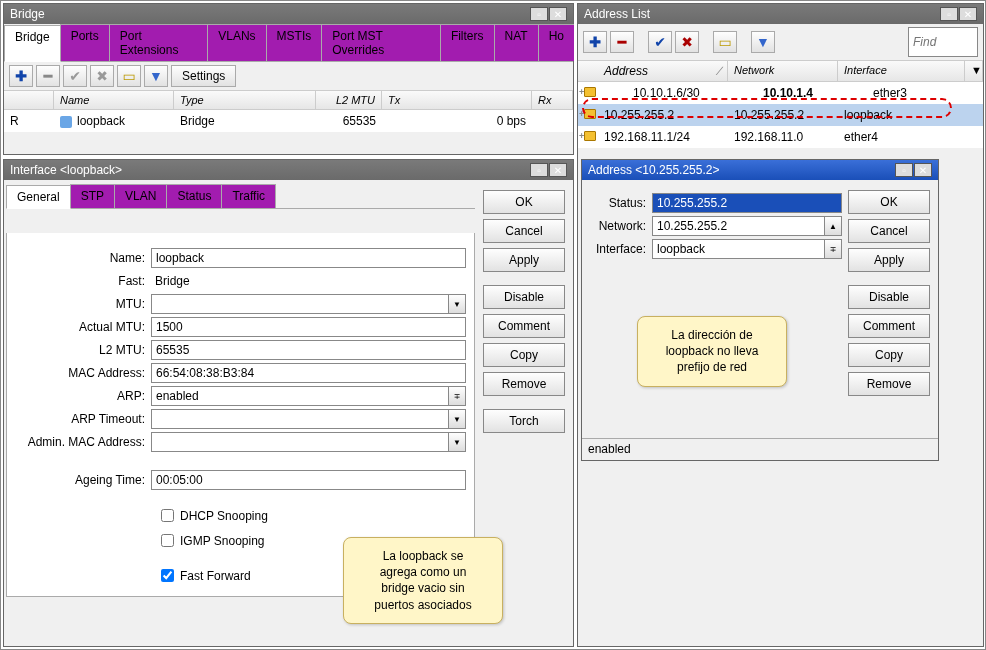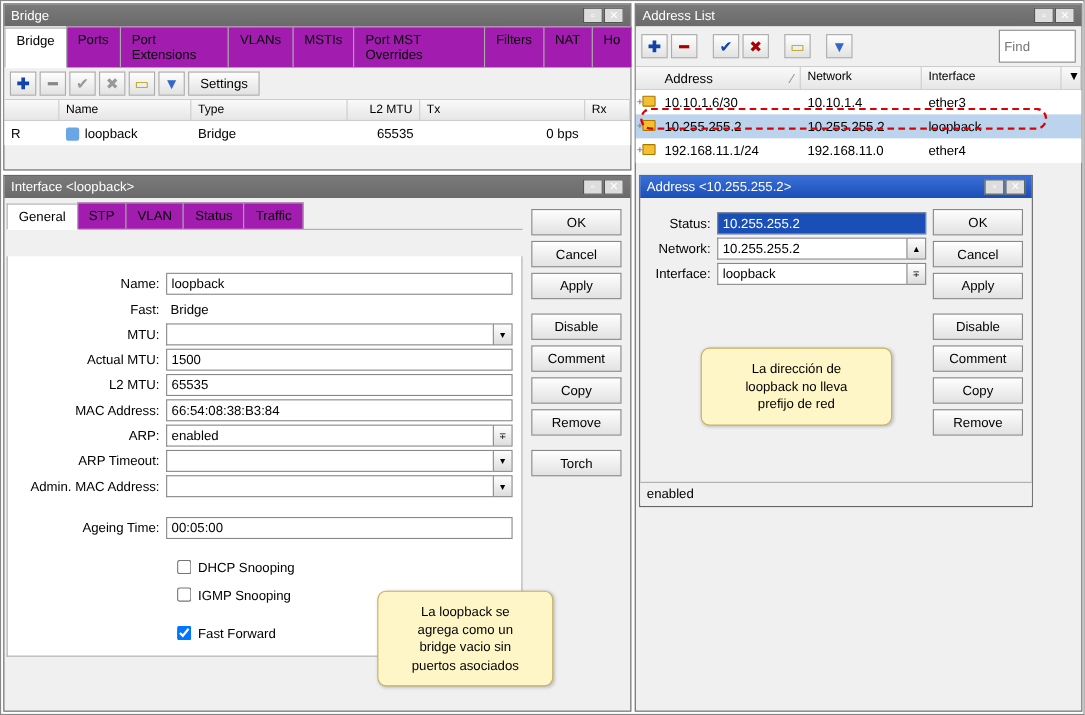--- a/index.html
+++ b/index.html
@@ -9,41 +9,41 @@
 .titlebar.blue { background: linear-gradient(#3a6fd8,#1a4fb8); }
 .titlebar-btns { display: flex; gap: 0; }
 .titlebar-btns span { width: 18px; height: 14px; border: 1px solid #555; background: #ddd; display: flex; align-items: center; justify-content: center; font-size: 10px; margin-left: 1px; cursor: pointer; }
 .tabs { display: flex; background: #f0f0f0; border-bottom: 1px solid #aaa; }
 .tab { padding: 4px 10px; border: 1px solid #aaa; border-bottom: none; background: #a21caf; margin-right: -1px; cursor: pointer; }
 .tab.active { background: #fff; border-bottom: 1px solid #fff; position: relative; top: 1px; }
 .toolbar { display: flex; padding: 3px 5px; gap: 3px; background: #f0f0f0; border-bottom: 1px solid #ccc; align-items: center; }
 .tbtn { width: 24px; height: 22px; border: 1px solid #aaa; background: linear-gradient(#fefefe,#e2e2e2); display: flex; align-items: center; justify-content: center; cursor: pointer; font-size: 14px; }
 .tbtn.wide { width: auto; padding: 0 10px; font-size: 12px; }
 .grid-header { display: flex; background: linear-gradient(#fafafa,#e6e6e6); border-bottom: 1px solid #ccc; }
-.grid-header > div { padding: 3px 6px; border-right: 1px solid #ccc; font-size: 11px; }
+.grid-header > div { padding: 3px 6px; border-right: 1px solid #ccc; font-size: 11px; font-style: italic; }
 .grid-row { display: flex; padding: 2px 0; background: #fff; }
 .grid-row > div { padding: 2px 6px; font-size: 12px; }
 .grid-row.sel { background: #bcd3ee; }
 .grid-body { background: #fff; min-height: 20px; }
 .form-row { display: flex; align-items: center; margin: 3px 0; }
 .form-row label { width: 140px; text-align: right; padding-right: 6px; font-size: 12px; }
 .form-row input[type=text] { flex: 1; border: 1px solid #888; padding: 2px 4px; height: 20px; background: #fff; }
 .form-row .combo { flex: 1; display: flex; }
 .form-row .combo input { flex: 1; border: 1px solid #888; border-right: none; padding: 2px 4px; height: 20px; }
 .form-row .combo span { width: 18px; height: 20px; border: 1px solid #888; background: linear-gradient(#fefefe,#ddd); display: flex; align-items: center; justify-content: center; font-size: 8px; cursor: pointer; }
 .chk { display: flex; align-items: center; margin-left: 146px; padding: 3px 0; }
 .chk input { margin-right: 6px; }
 .dlg-btn { width: 82px; height: 24px; border: 1px solid #888; background: linear-gradient(#fefefe,#e2e2e2); margin-bottom: 5px; cursor: pointer; font-size: 12px; }
 .btn-col { display: flex; flex-direction: column; padding: 10px 8px 0 0; }
 .callout { position: absolute; background: #fff6c8; border: 1px solid #c8b060; border-radius: 8px; padding: 10px 12px; text-align: center; box-shadow: 1px 1px 3px rgba(0,0,0,.2); font-size: 12px; line-height: 1.35; }
 .red-dash { border: 2px dashed #d00; border-radius: 10px; position: absolute; pointer-events: none; }
 .addr-icon { display:inline-block; width:12px; height:10px; background:#f4c030; border:1px solid #aa7700; border-radius:1px; position:relative; margin-right:4px; }
 .addr-icon::before { content:'+'; position:absolute; left:-6px; top:-1px; color:#888; font-size:9px; font-weight:bold; }
 .bridge-icon { display:inline-block; width:12px; height:12px; background:#6aa6e6; border-radius:2px; margin-right:5px; vertical-align:middle; }
-.find-input { width:70px; border:1px solid #888; padding:14px 4px; height:20px; color:#888; }
+.find-input { width:70px; border:1px solid #888; padding:14px 4px; height:20px; font-style:italic; color:#888; }
 </style>
 </head>
 <body>
 
 <div class="window" style="left:2px; top:2px; width:571px; height:152px;">
   <div class="titlebar">
     <span>Bridge</span>
     <div class="titlebar-btns">
       <span>▫</span>
       <span>✕</span>
@@ -215,22 +215,22 @@
   <div class="grid-header">
     <div style="width:20px;border-right:none;"></div>
     <div style="width:130px;"><span>Address</span><span style="float:right;color:#888;">∕</span></div>
     <div style="width:110px;">Network</div>
     <div style="flex:1;">Interface</div>
     <div style="width:18px;">▼</div>
   </div>
   <div class="grid-body" style="position:relative;">
     <div class="grid-row">
       <div style="width:20px;"><span class="addr-icon"></span></div>
-      <div style="width:130px;">10.10.1.6/30</div>
-      <div style="width:110px;">10.10.1.4</div>
+      <div style="width:130px;margin-left:29px;">10.10.1.6/30</div>
+      <div style="width:110px;font-weight:bold;">10.10.1.4</div>
       <div style="flex:1;">ether3</div>
     </div>
     <div class="grid-row sel">
       <div style="width:20px;"><span class="addr-icon"></span></div>
       <div style="width:130px;">10.255.255.2</div>
       <div style="width:110px;">10.255.255.2</div>
       <div style="flex:1;">loopback</div>
     </div>
     <div class="grid-row">
       <div style="width:20px;"><span class="addr-icon"></span></div>
@@ -284,15 +284,15 @@
   </div>
   <div style="border-top:1px solid #aaa; padding:3px 6px; background:#f0f0f0;">
     <span>enabled</span>
   </div>
 </div>
 
 <div class="callout" style="left:342px; top:536px; width:160px;"><span style="white-space:pre-line;">La loopback se
 agrega como un
 bridge vacio sin
 puertos asociados</span></div>
-<div class="callout" style="left:636px; top:315px; width:174px;"><span style="white-space:pre-line;">La dirección de
+<div class="callout" style="left:636px; top:315px; width:150px;"><span style="white-space:pre-line;">La dirección de
 loopback no lleva
 prefijo de red</span></div>
 
 </body></html>

